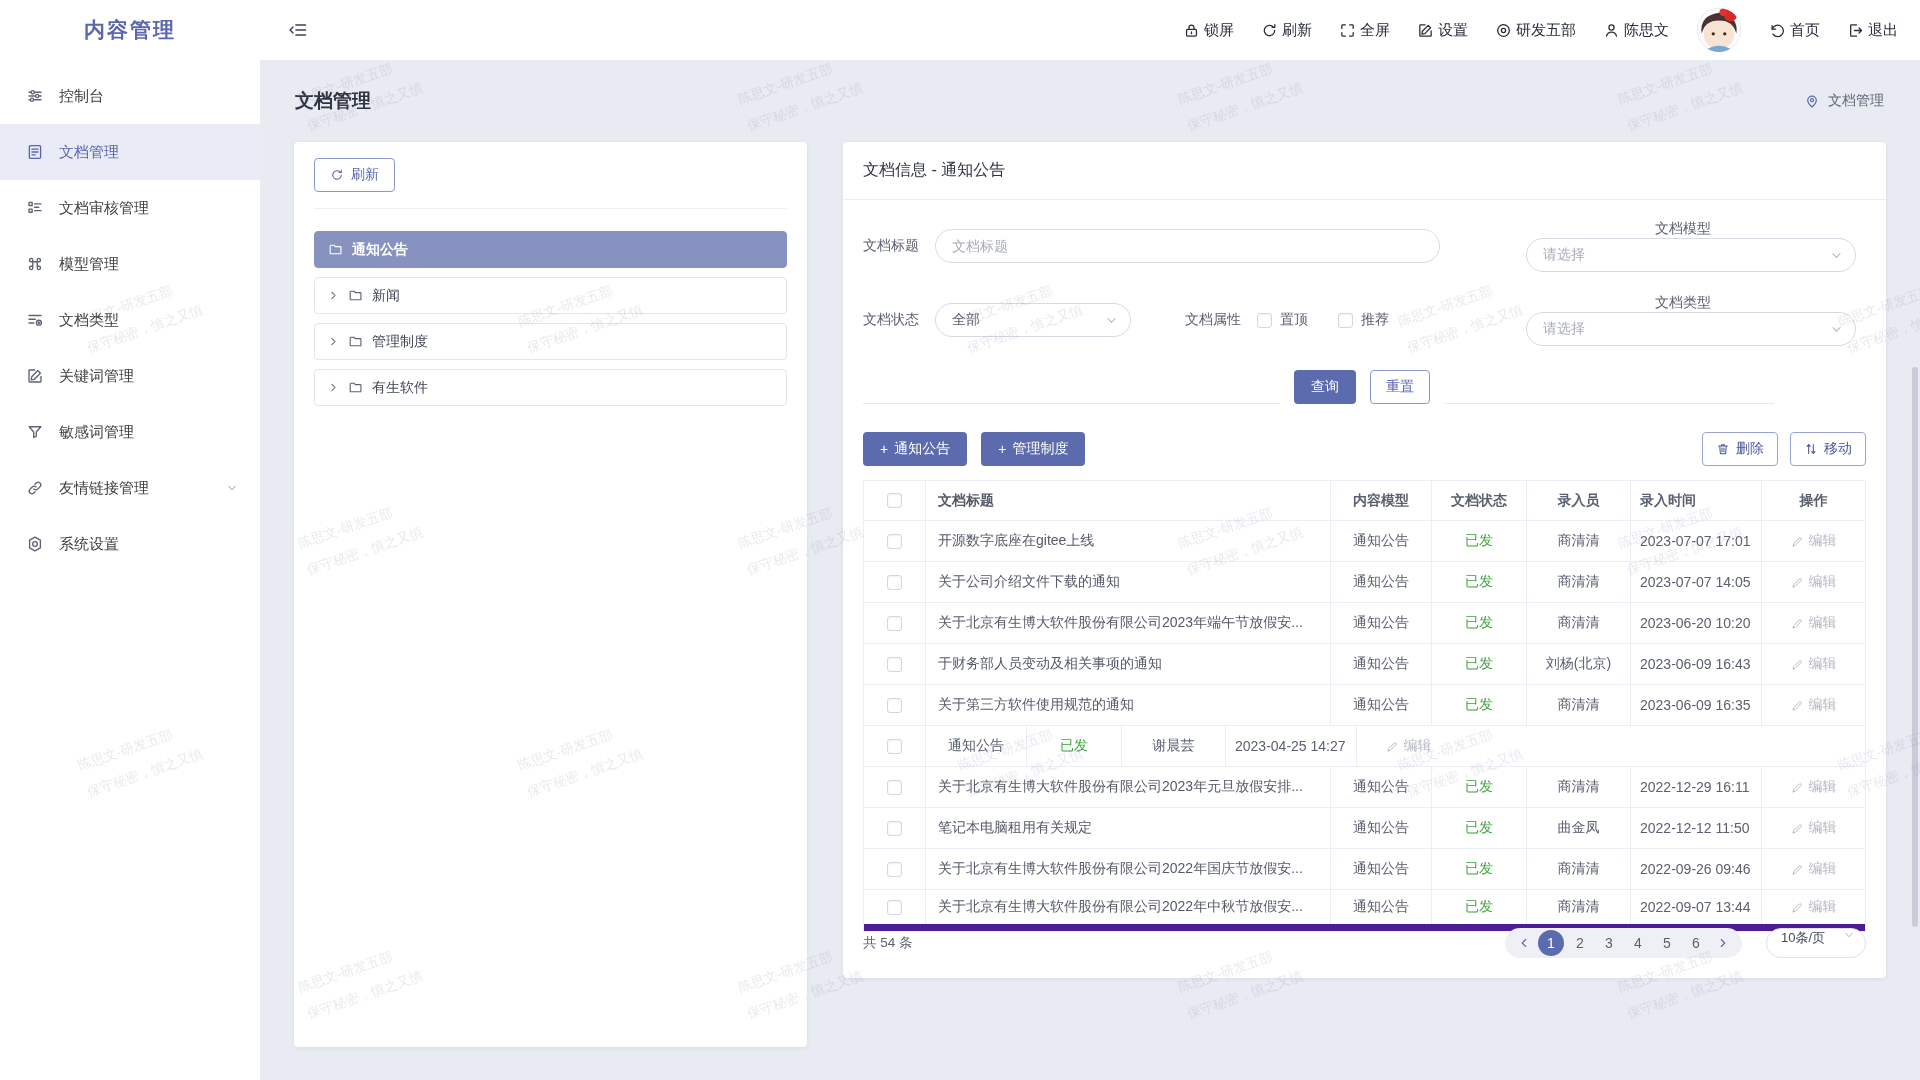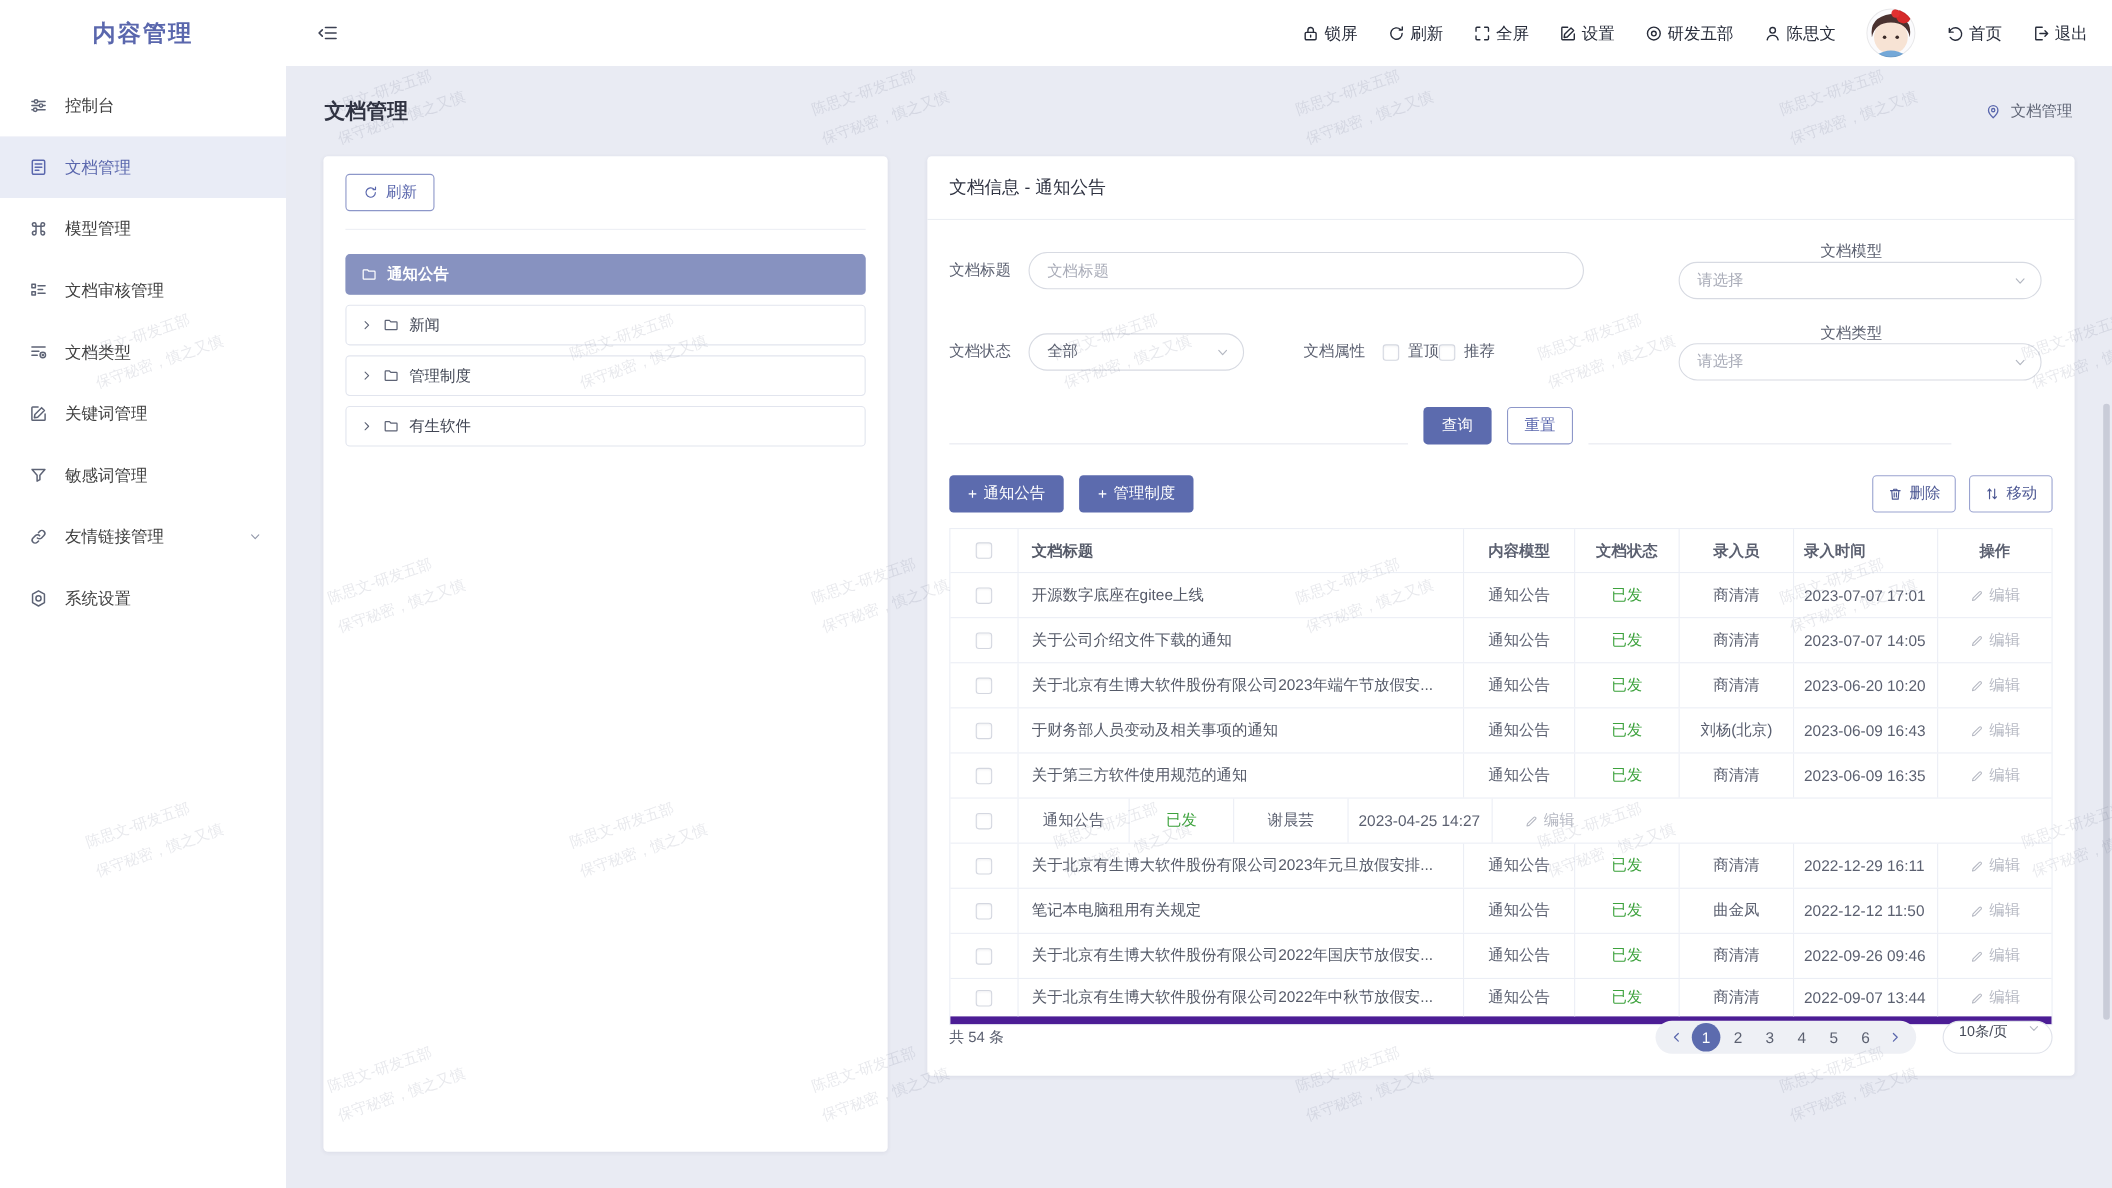--- a/index.html
+++ b/index.html
@@ -69,21 +69,21 @@
           font-size:14px; display:flex; align-items:center; padding:0 16px; }
   input.pill { width:505px; outline:none; color:#5b6070; }
   input.pill::placeholder { color:#a9acb8; }
   .sel { position:relative; padding-right:30px; cursor:pointer; color:#5b6070; }
   .sel.placeholder { color:#a9acb8; }
   .sel .chev { position:absolute; right:12px; top:10px; width:13px; height:13px; color:#b4b8c2; }
   .f-right { margin-left:auto; display:flex; align-items:center;flex-direction:column; }
   .sel-w330 { width:330px; }
   .sel-w196 { width:196px; }
   .attr-label { margin-left:54px; }
-  .cb-group { display:flex; align-items:flex-end; }
+  .cb-group { display:flex; align-items:flex-end; gap:30px; }
   .cb-item { display:flex; align-items:center; gap:8px; font-size:14px; color:#5b6070; cursor:pointer; }
   .cb { width:15px; height:15px; border:1px solid #d4d7e0; border-radius:3px; background:#fff;
         box-shadow:inset 0 1px 2px rgba(30,35,60,.06); flex:none; }
 
   .query-row { display:flex; align-items:flex-end; margin:4px 30px 0 20px; height:36px; }
   .h-line { border-top:1px solid #e7e9f0; height:0; }
   .h-line.l { flex:1; }
   .h-line.r { width:330px; }
   .h-spacer { width:82px; }
   .btn-primary { background:#5c6bae; color:#fff; border:none; border-radius:4px; height:34px;
@@ -259,32 +259,32 @@
       <span class="i">
           <svg viewBox="0 0 24 24">
             <use href="#ic-doc"></use>
           </svg>
         </span>
       <span>文档管理</span>
     </div>
     <div class="m-item">
       <span class="i">
           <svg viewBox="0 0 24 24">
+            <use href="#ic-audit"></use>
+          </svg>
+        </span>
+      <span>文档审核管理</span>
+    </div>
+    <div class="m-item">
+      <span class="i">
+          <svg viewBox="0 0 24 24">
             <use href="#ic-command"></use>
           </svg>
         </span>
       <span>模型管理</span>
-    </div>
-    <div class="m-item">
-      <span class="i">
-          <svg viewBox="0 0 24 24">
-            <use href="#ic-audit"></use>
-          </svg>
-        </span>
-      <span>文档审核管理</span>
     </div>
     <div class="m-item">
       <span class="i">
           <svg viewBox="0 0 24 24">
             <use href="#ic-doctype"></use>
           </svg>
         </span>
       <span>文档类型</span>
     </div>
     <div class="m-item">

